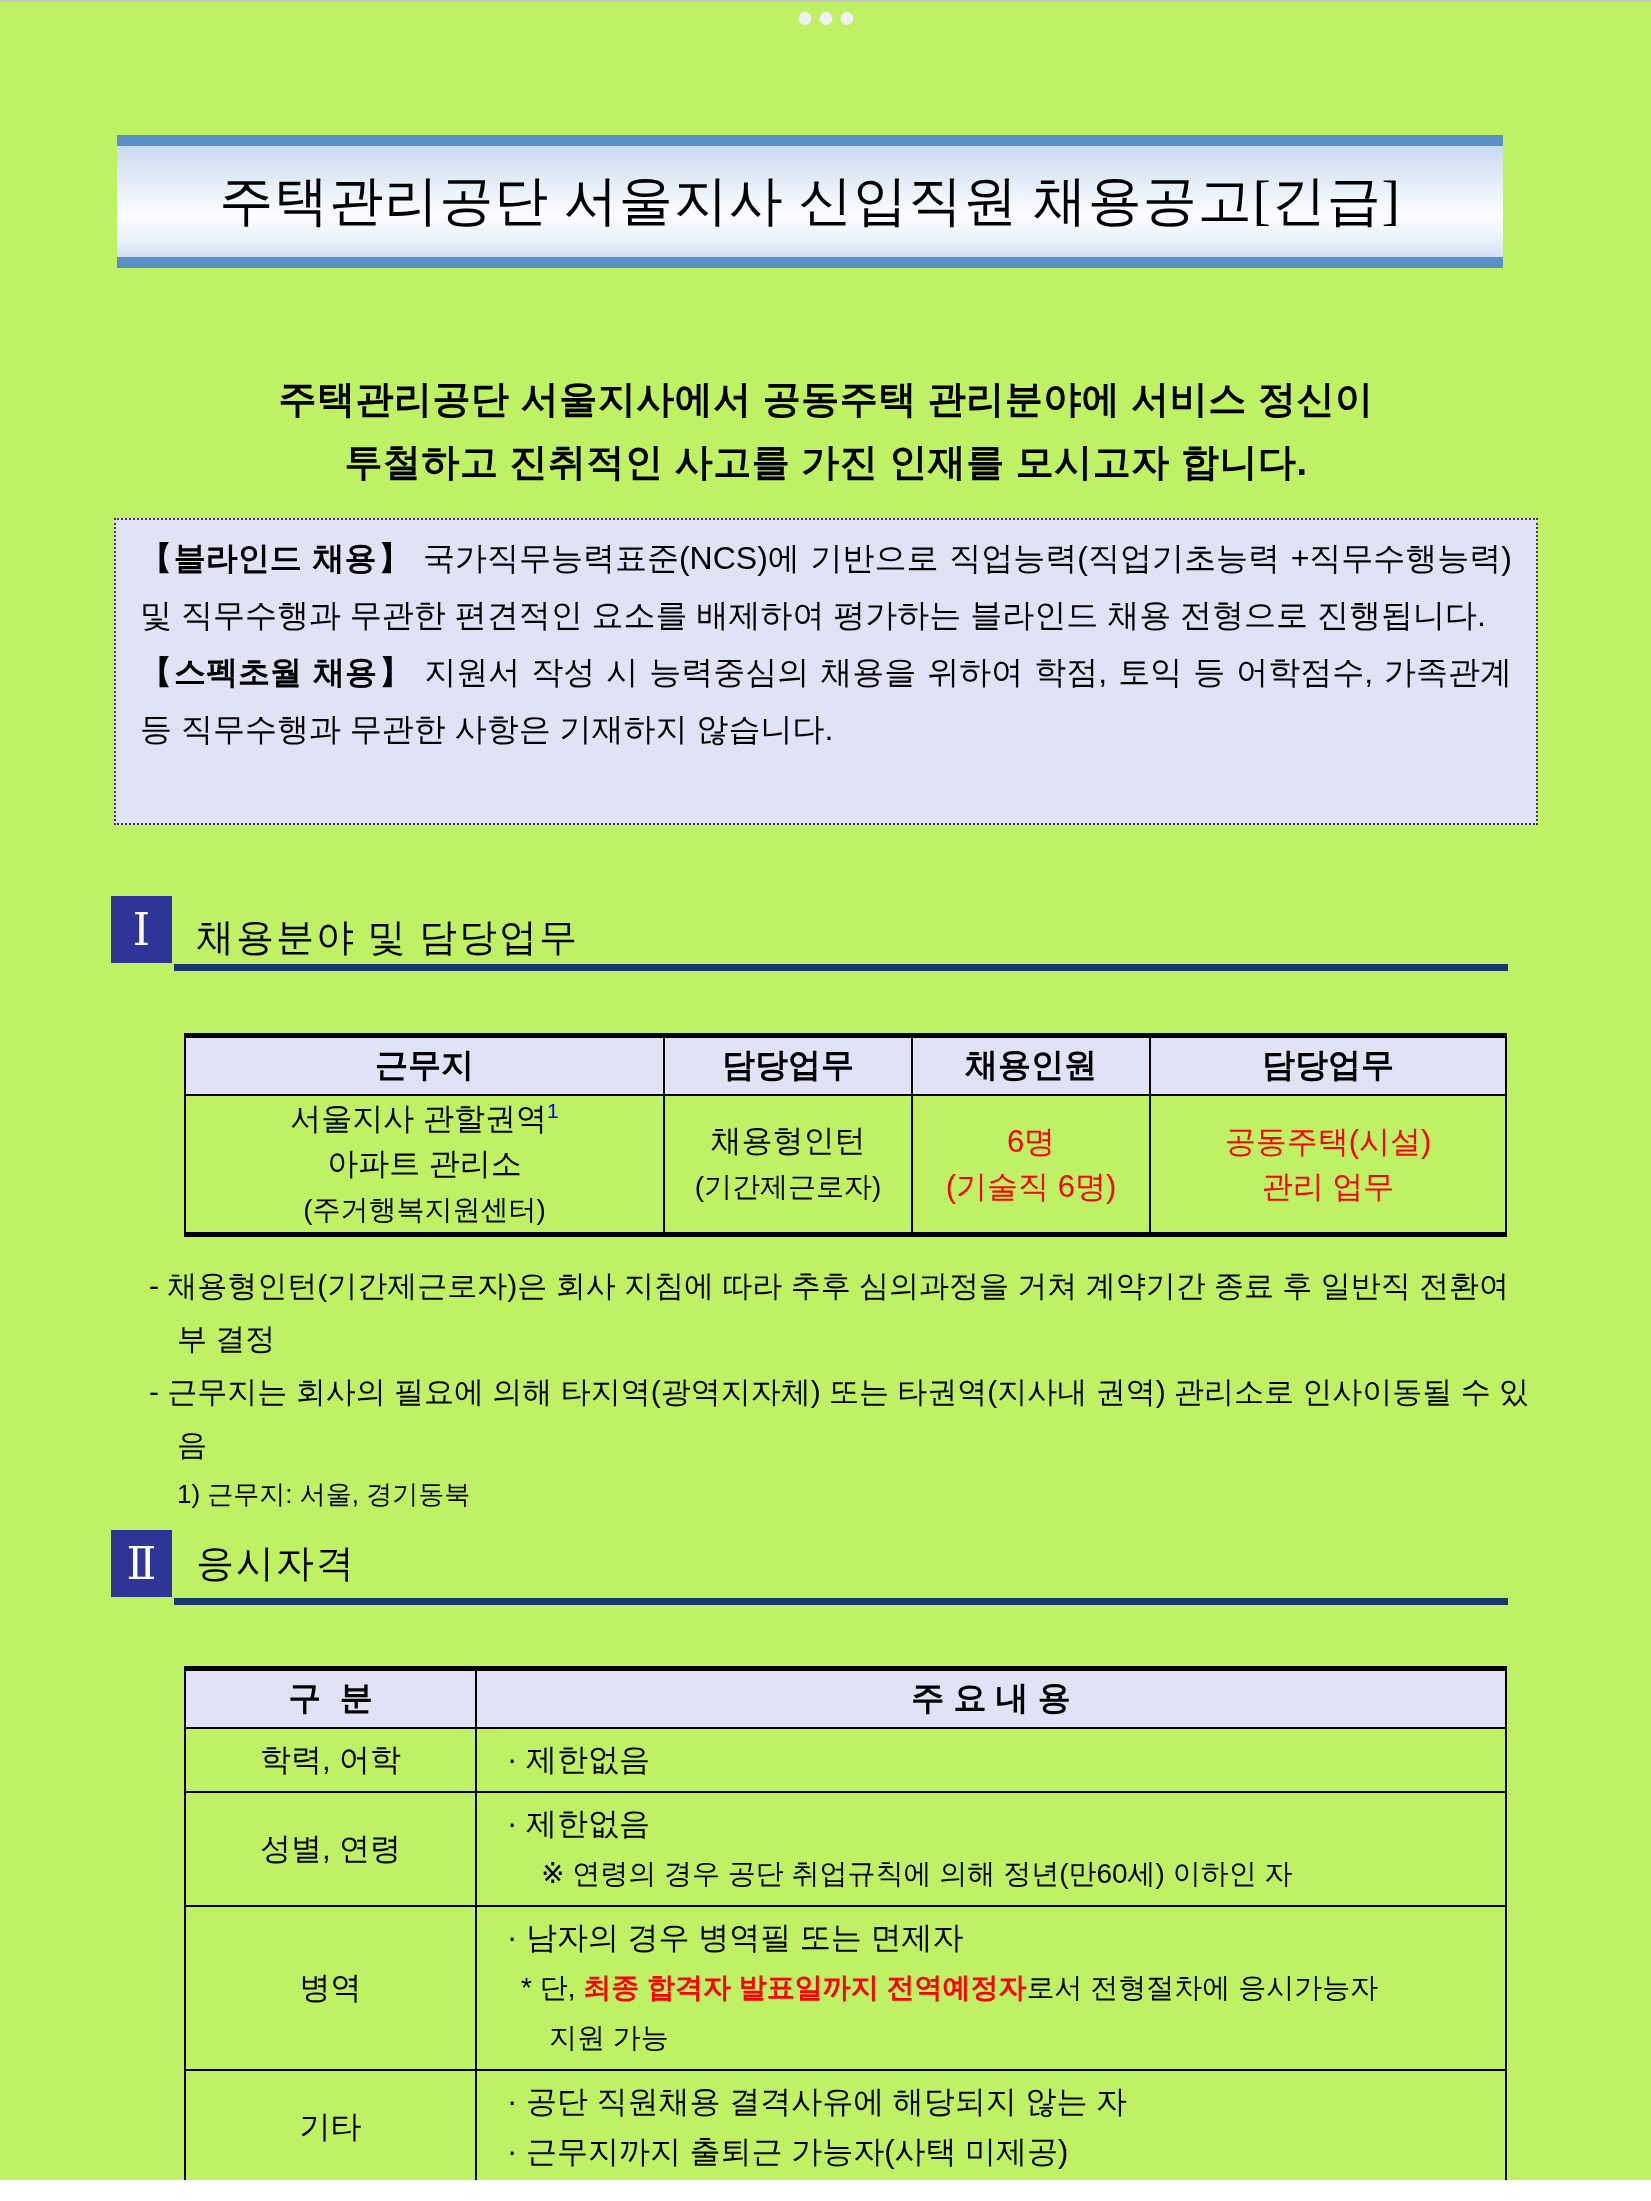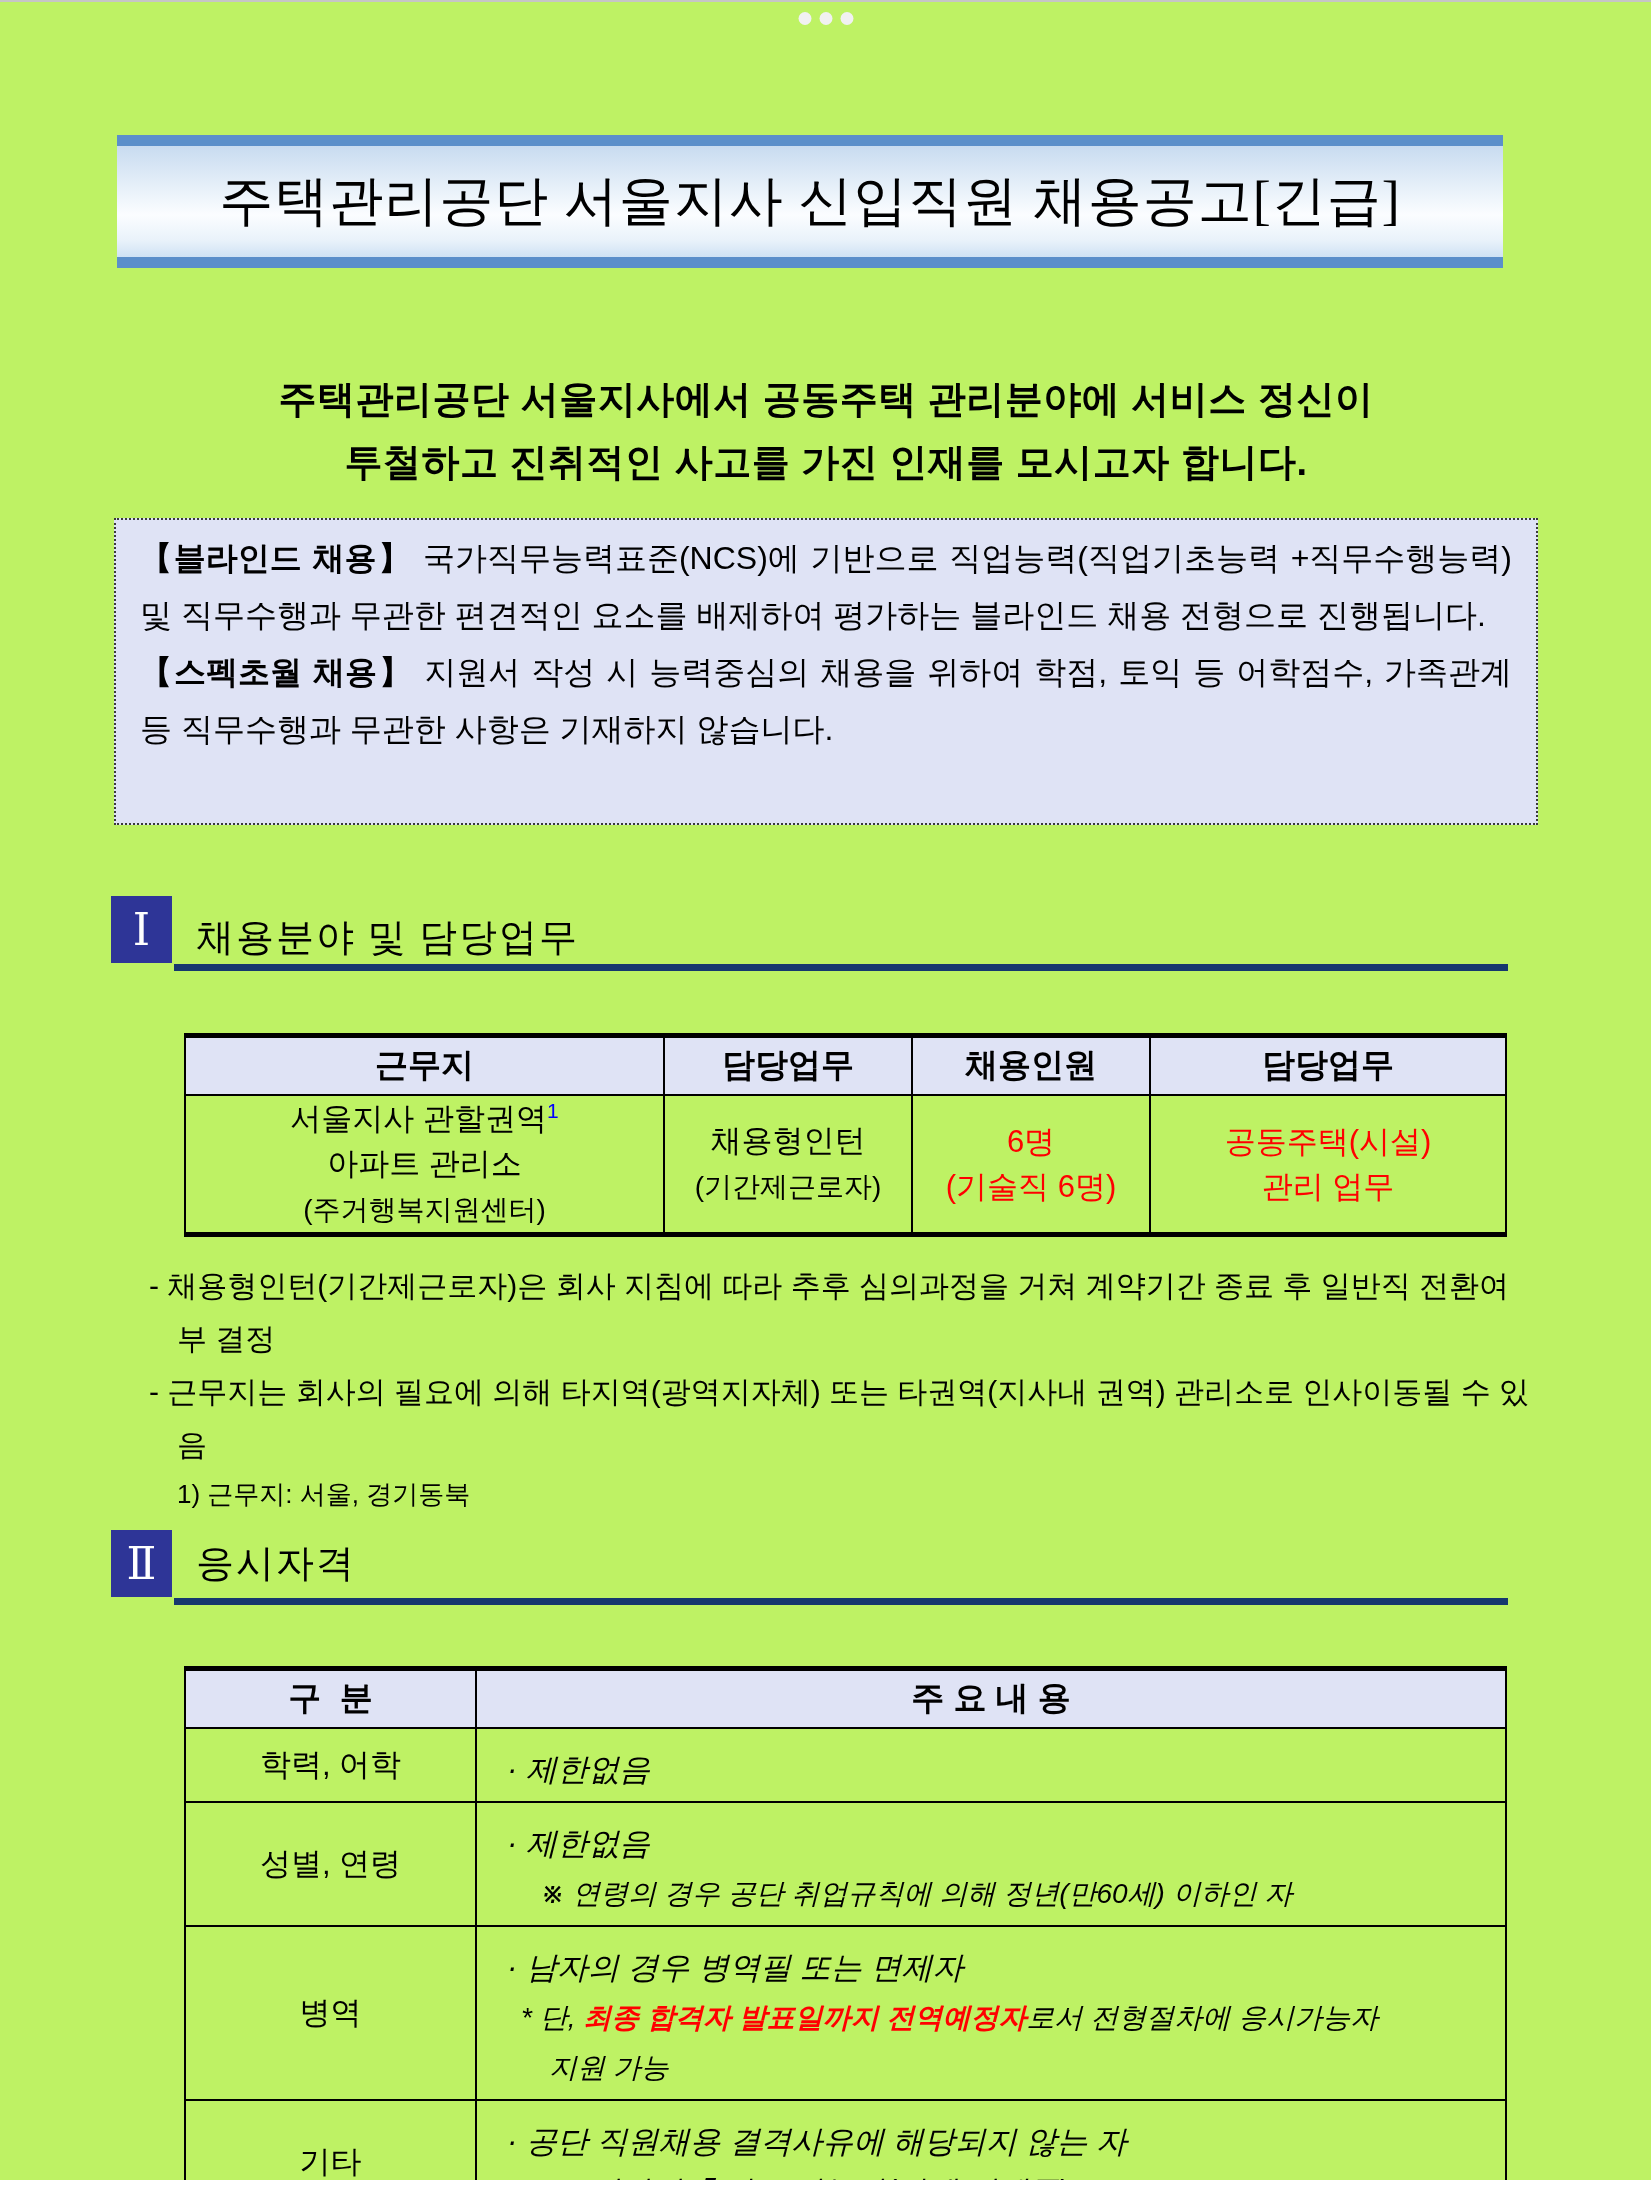--- a/index.html
+++ b/index.html
@@ -89,21 +89,21 @@
   .t1 td{height:140px;text-align:center;vertical-align:middle;font-size:31px;line-height:45px;}
   .small-paren{font-size:28px;}
   .red{color:var(--accent-red);}
   .red-bold{color:var(--accent-red);font-weight:bold;}
   .fn-ref{color:var(--footnote-blue);font-size:21px;vertical-align:super;line-height:0;}
 
   .t2{top:1666px;}
   .t2 th{height:59px;}
   .t2 td{vertical-align:middle;font-size:31px;}
   .t2 td.cat{text-align:center;}
-  .t2 td.content{padding:16px 10px 6px 30px;line-height:50px;font-style:italic;}
+  .t2 td.content{padding:6px 10px 6px 30px;line-height:50px;}
   .t2 tr.r1 td{height:51px;}
   .t2 tr.r2 td{height:99px;}
   .t2 tr.r3 td{height:127px;margin-left:28px;}
   .t2 tr.r4 td{height:96px;}
   .subline{font-size:28px;padding-left:34px;}
   .subline2{font-size:28px;padding-left:14px;}
   .subline3{font-size:28px;padding-left:42px;}
 
   
   .notes{position:absolute;top:1259px;left:149px;width:1386px;font-size:30px;line-height:53px;}

